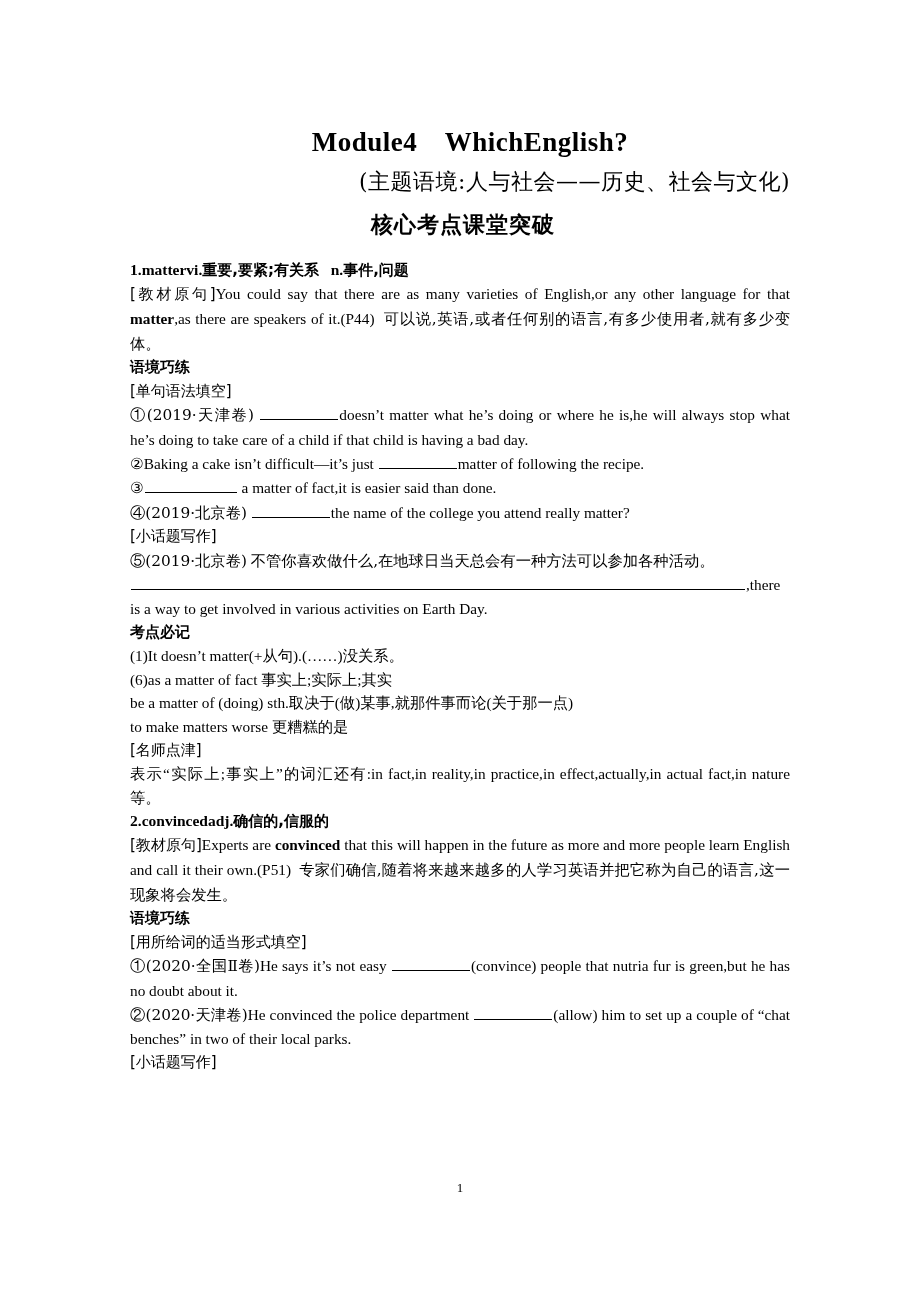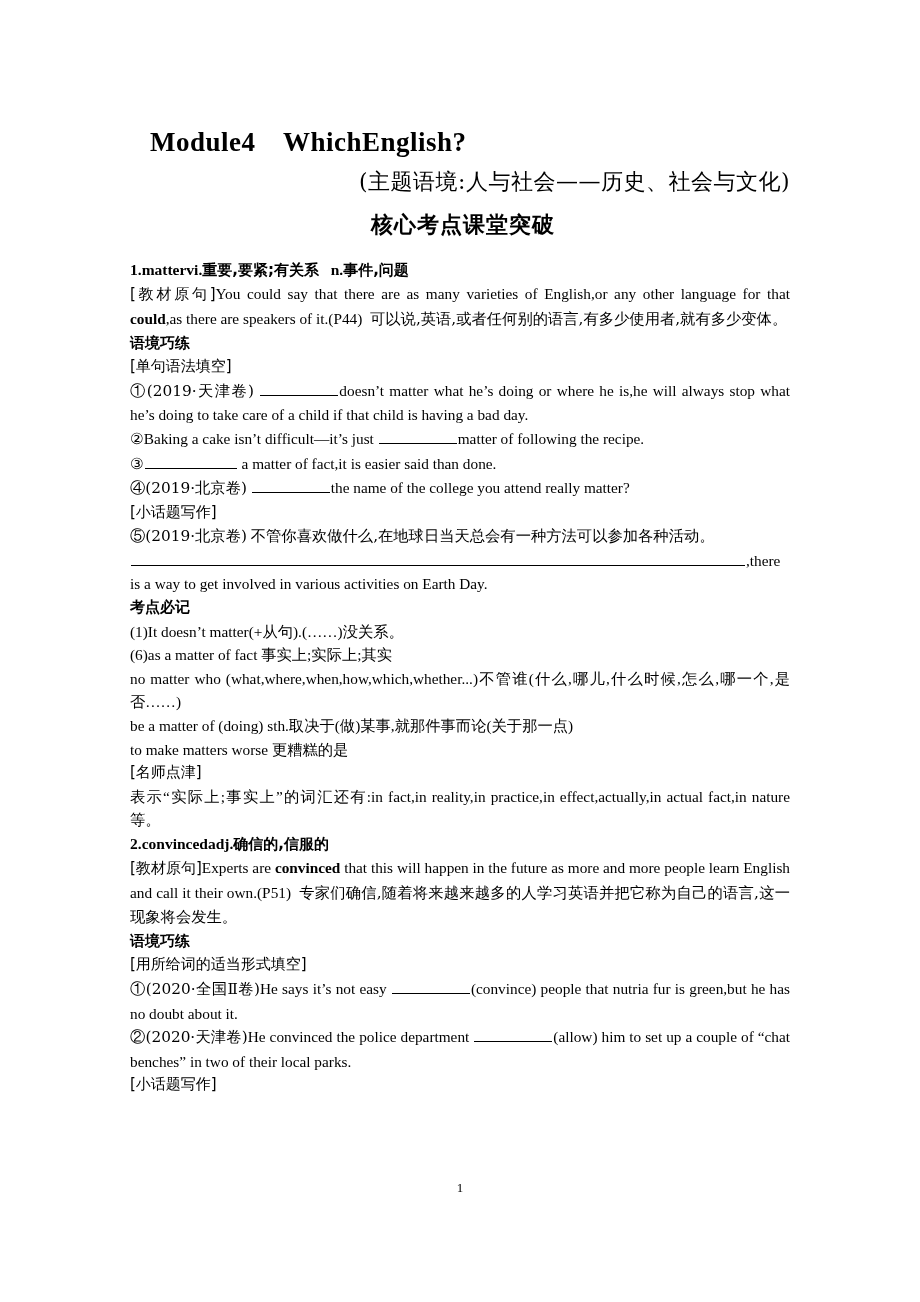--- a/index.html
+++ b/index.html
@@ -28,21 +28,21 @@
     left: 130px;
     top: 126px;
     width: 660px;
   }
 
   
   .title-main {
     font-family: "Liberation Serif", "DejaVu Serif", serif;
     font-weight: bold;
     font-size: 27px;
-    text-align: left;
+    text-align: center;
     letter-spacing: 0.5px;
     line-height: 1.25;
     margin: 0 0 8px 0;
     padding-left: 20px;
   }
   .title-sub {
     font-family: "DejaVu Serif", "Liberation Serif", serif;
     font-size: 22px;
     text-align: right;
     line-height: 1.3;
@@ -133,21 +133,21 @@
   <div class="content">
 
     <h1 class="title-main">Module4 WhichEnglish?</h1>
     <div class="title-sub">(主题语境:人与社会——历史、社会与文化)</div>
     <div class="title-section">核心考点课堂突破</div>
 
     <div>
 
       <div class="entry-head"><span>1.mattervi.</span><span class="cn">重要,要紧;有关系</span>&nbsp;&nbsp;&nbsp;<span>n.</span><span class="cn">事件,问题</span></div>
 
-      <p class="line"><span class="cn-sans">[教材原句]</span><span>You could say that there are as many varieties of English,or any other language for that </span><b class="kw">could</b><span>,as there are speakers of it.(P44)</span>&nbsp;&nbsp;<span class="cn">可以说,英语,或者任何别的语言,有多少使用者,就有多少变体。</span></p>
+      <p class="line"><span class="cn-sans">[教材原句]</span><span>You could say that there are as many varieties of English,or any other language for that </span><b class="kw">matter</b><span>,as there are speakers of it.(P44)</span>&nbsp;&nbsp;<span class="cn">可以说,英语,或者任何别的语言,有多少使用者,就有多少变体。</span></p>
 
       <p class="sub-head">语境巧练</p>
       <p class="bracket-head">[单句语法填空]</p>
 
       <p class="line"><span class="cn">①</span><span class="cn">(2019·天津卷)</span>&nbsp;<span class="blank blank-s"></span><span>doesn’t matter what he’s doing or where he is,he will always stop what he’s doing to take care of a child if that child is having a bad day.</span></p>
 
       <p class="line"><span class="cn">②</span><span>Baking a cake isn’t difficult—it’s just </span><span class="blank blank-s"></span><span>matter of following the recipe.</span></p>
 
       <p class="line nojust"><span class="cn">③</span><span class="blank blank-m"></span><span> a matter of fact,it is easier said than done.</span></p>
 
@@ -156,21 +156,20 @@
       <p class="bracket-head">[小话题写作]</p>
 
       <p class="line nojust"><span class="cn">⑤</span><span class="cn">(2019·北京卷)</span>&nbsp;<span class="cn">不管你喜欢做什么,在地球日当天总会有一种方法可以参加各种活动。</span></p>
 
       <p class="line"><span class="blank blank-long"></span><span>,there is a way to get involved in various activities on Earth Day.</span></p>
 
       <p class="sub-head">考点必记</p>
 
       <p class="line nojust">(1)It doesn’t matter(+从句).(……)没关系。</p>
       <p class="line nojust">(6)as a matter of fact 事实上;实际上;其实</p>
-      <p class="line">no matter who (what,where,when,how,which,whether...)不管谁(什么,哪儿,什么时候,怎么,哪一个,是否……)</p>
       <p class="line nojust">be a matter of (doing) sth.取决于(做)某事,就那件事而论(关于那一点)</p>
       <p class="line nojust">to make matters worse 更糟糕的是</p>
 
       <p class="bracket-head">[名师点津]</p>
       <p class="line">表示“实际上;事实上”的词汇还有:in fact,in reality,in practice,in effect,actually,in actual fact,in nature 等。</p>
     </div>
 
     <div>
 
       <div class="entry-head"><span>2.convincedadj.</span><span class="cn">确信的,信服的</span></div>

